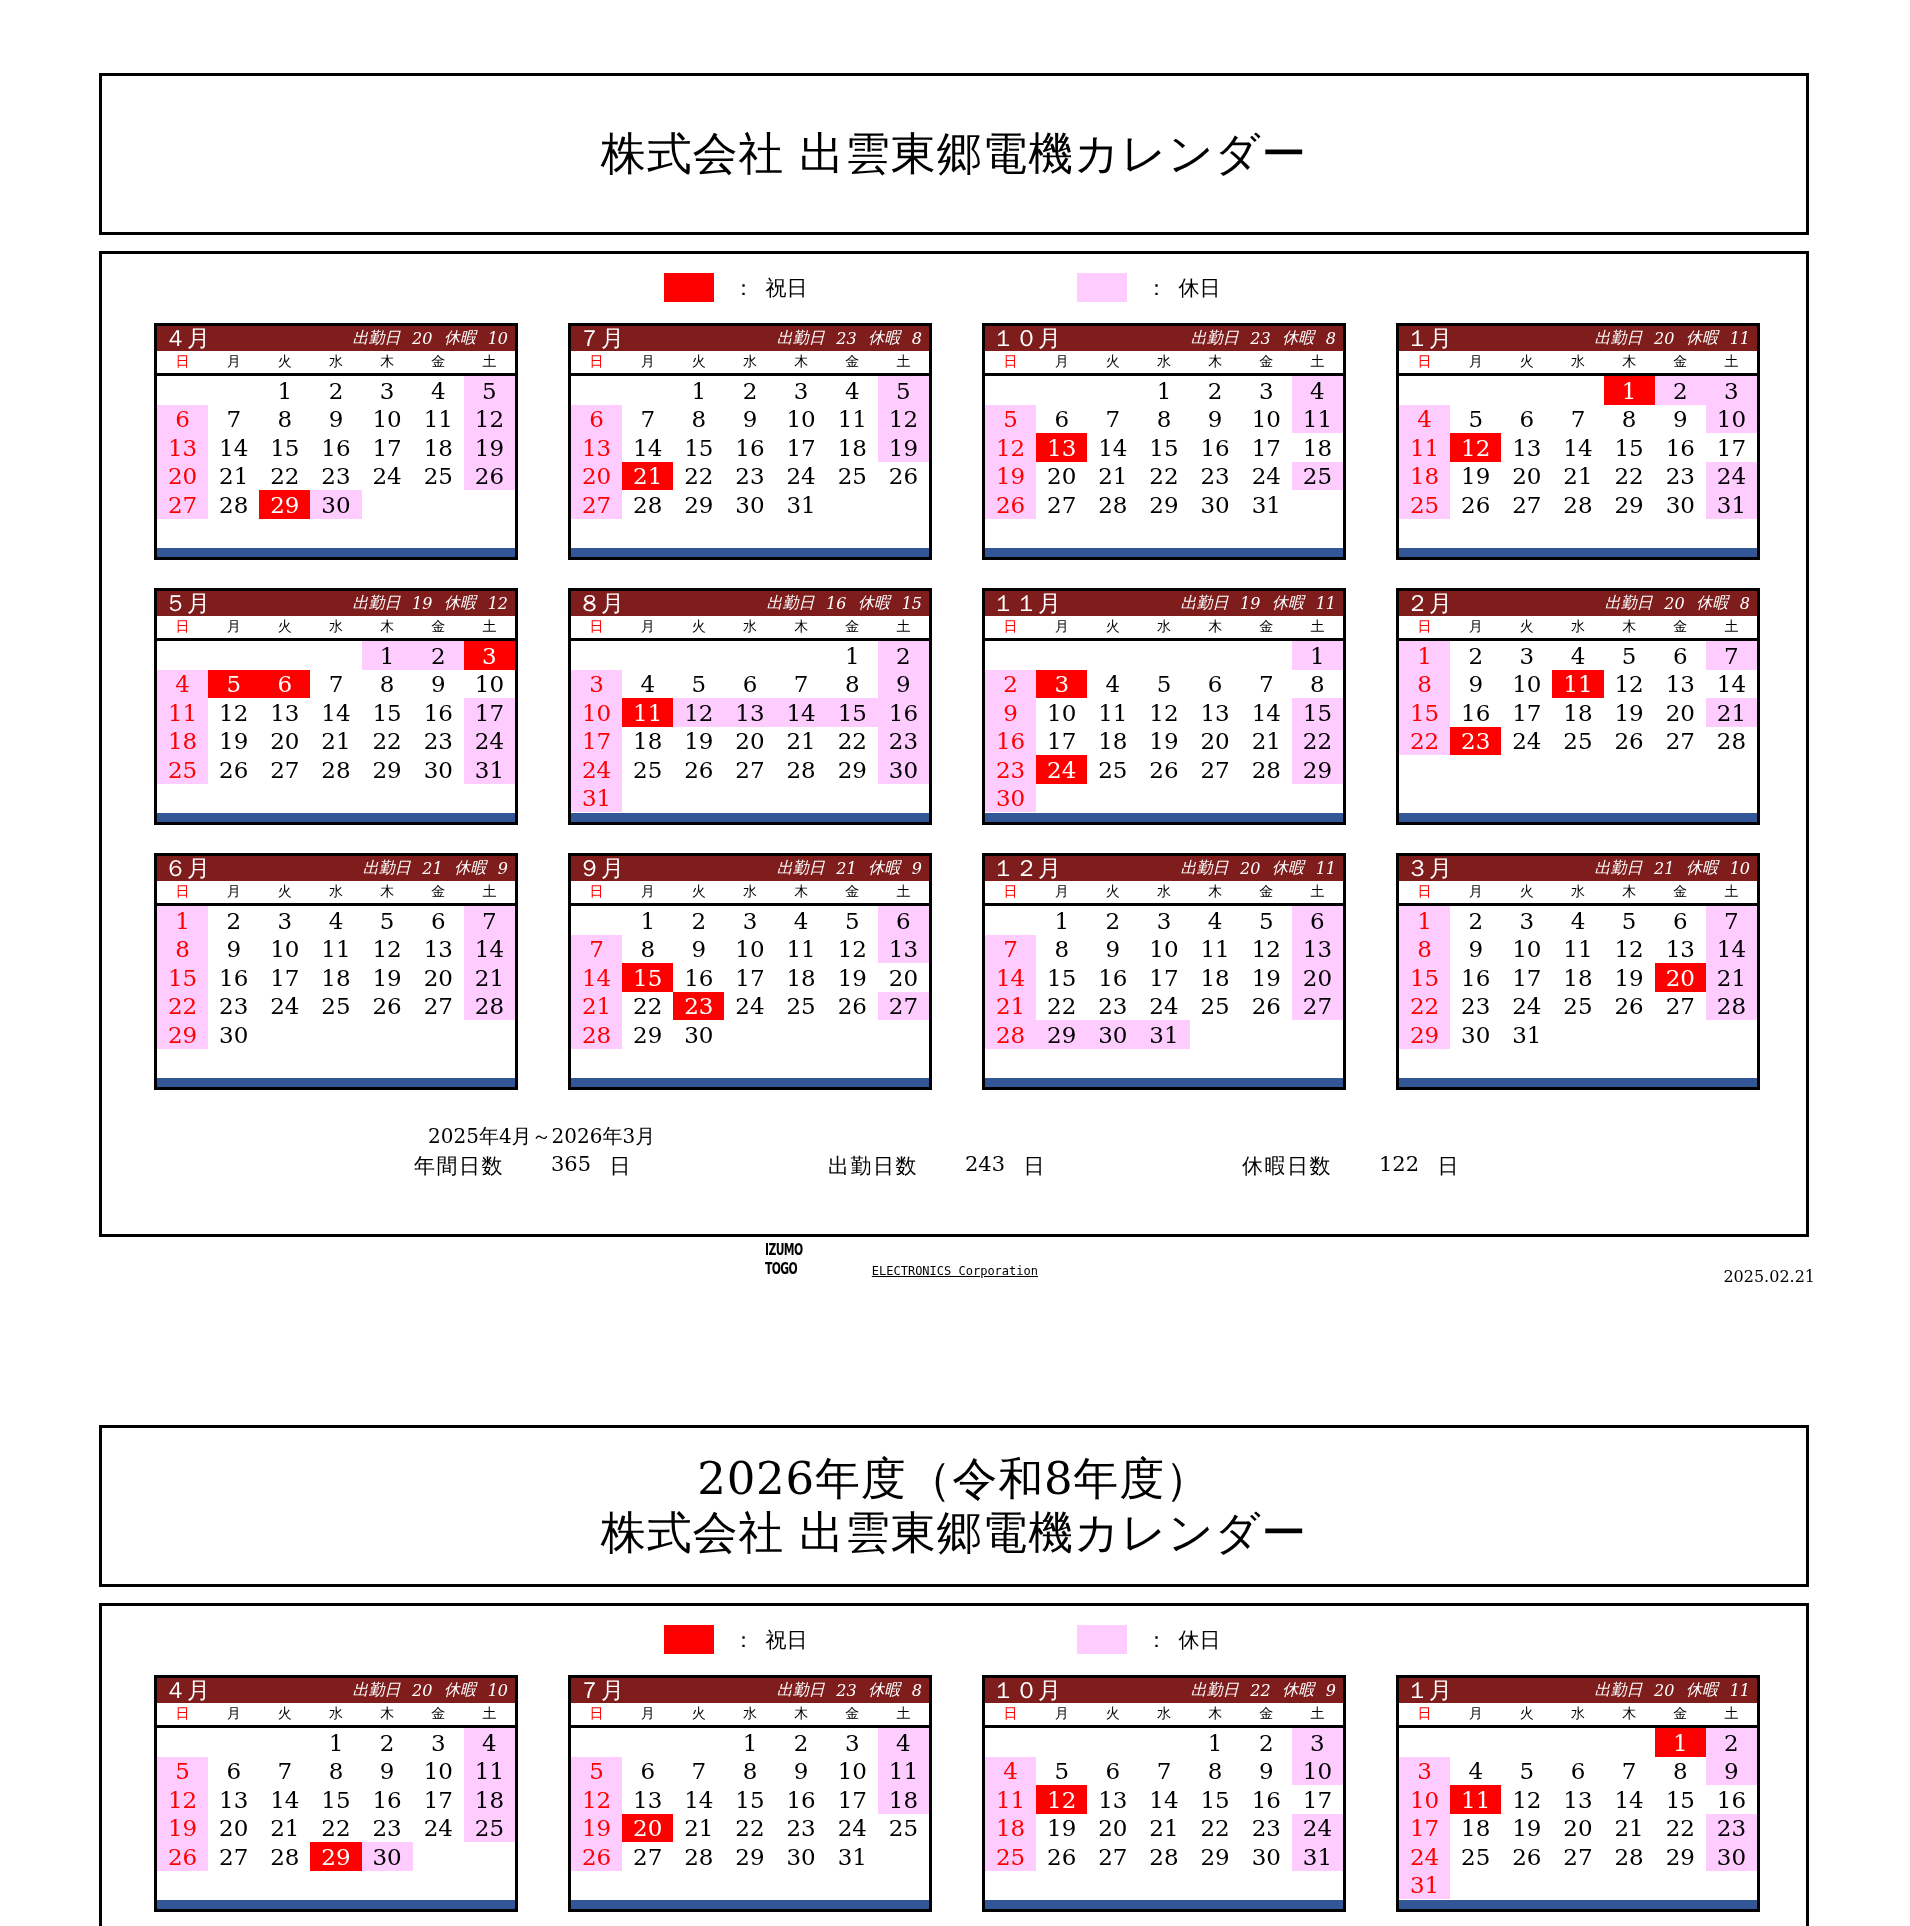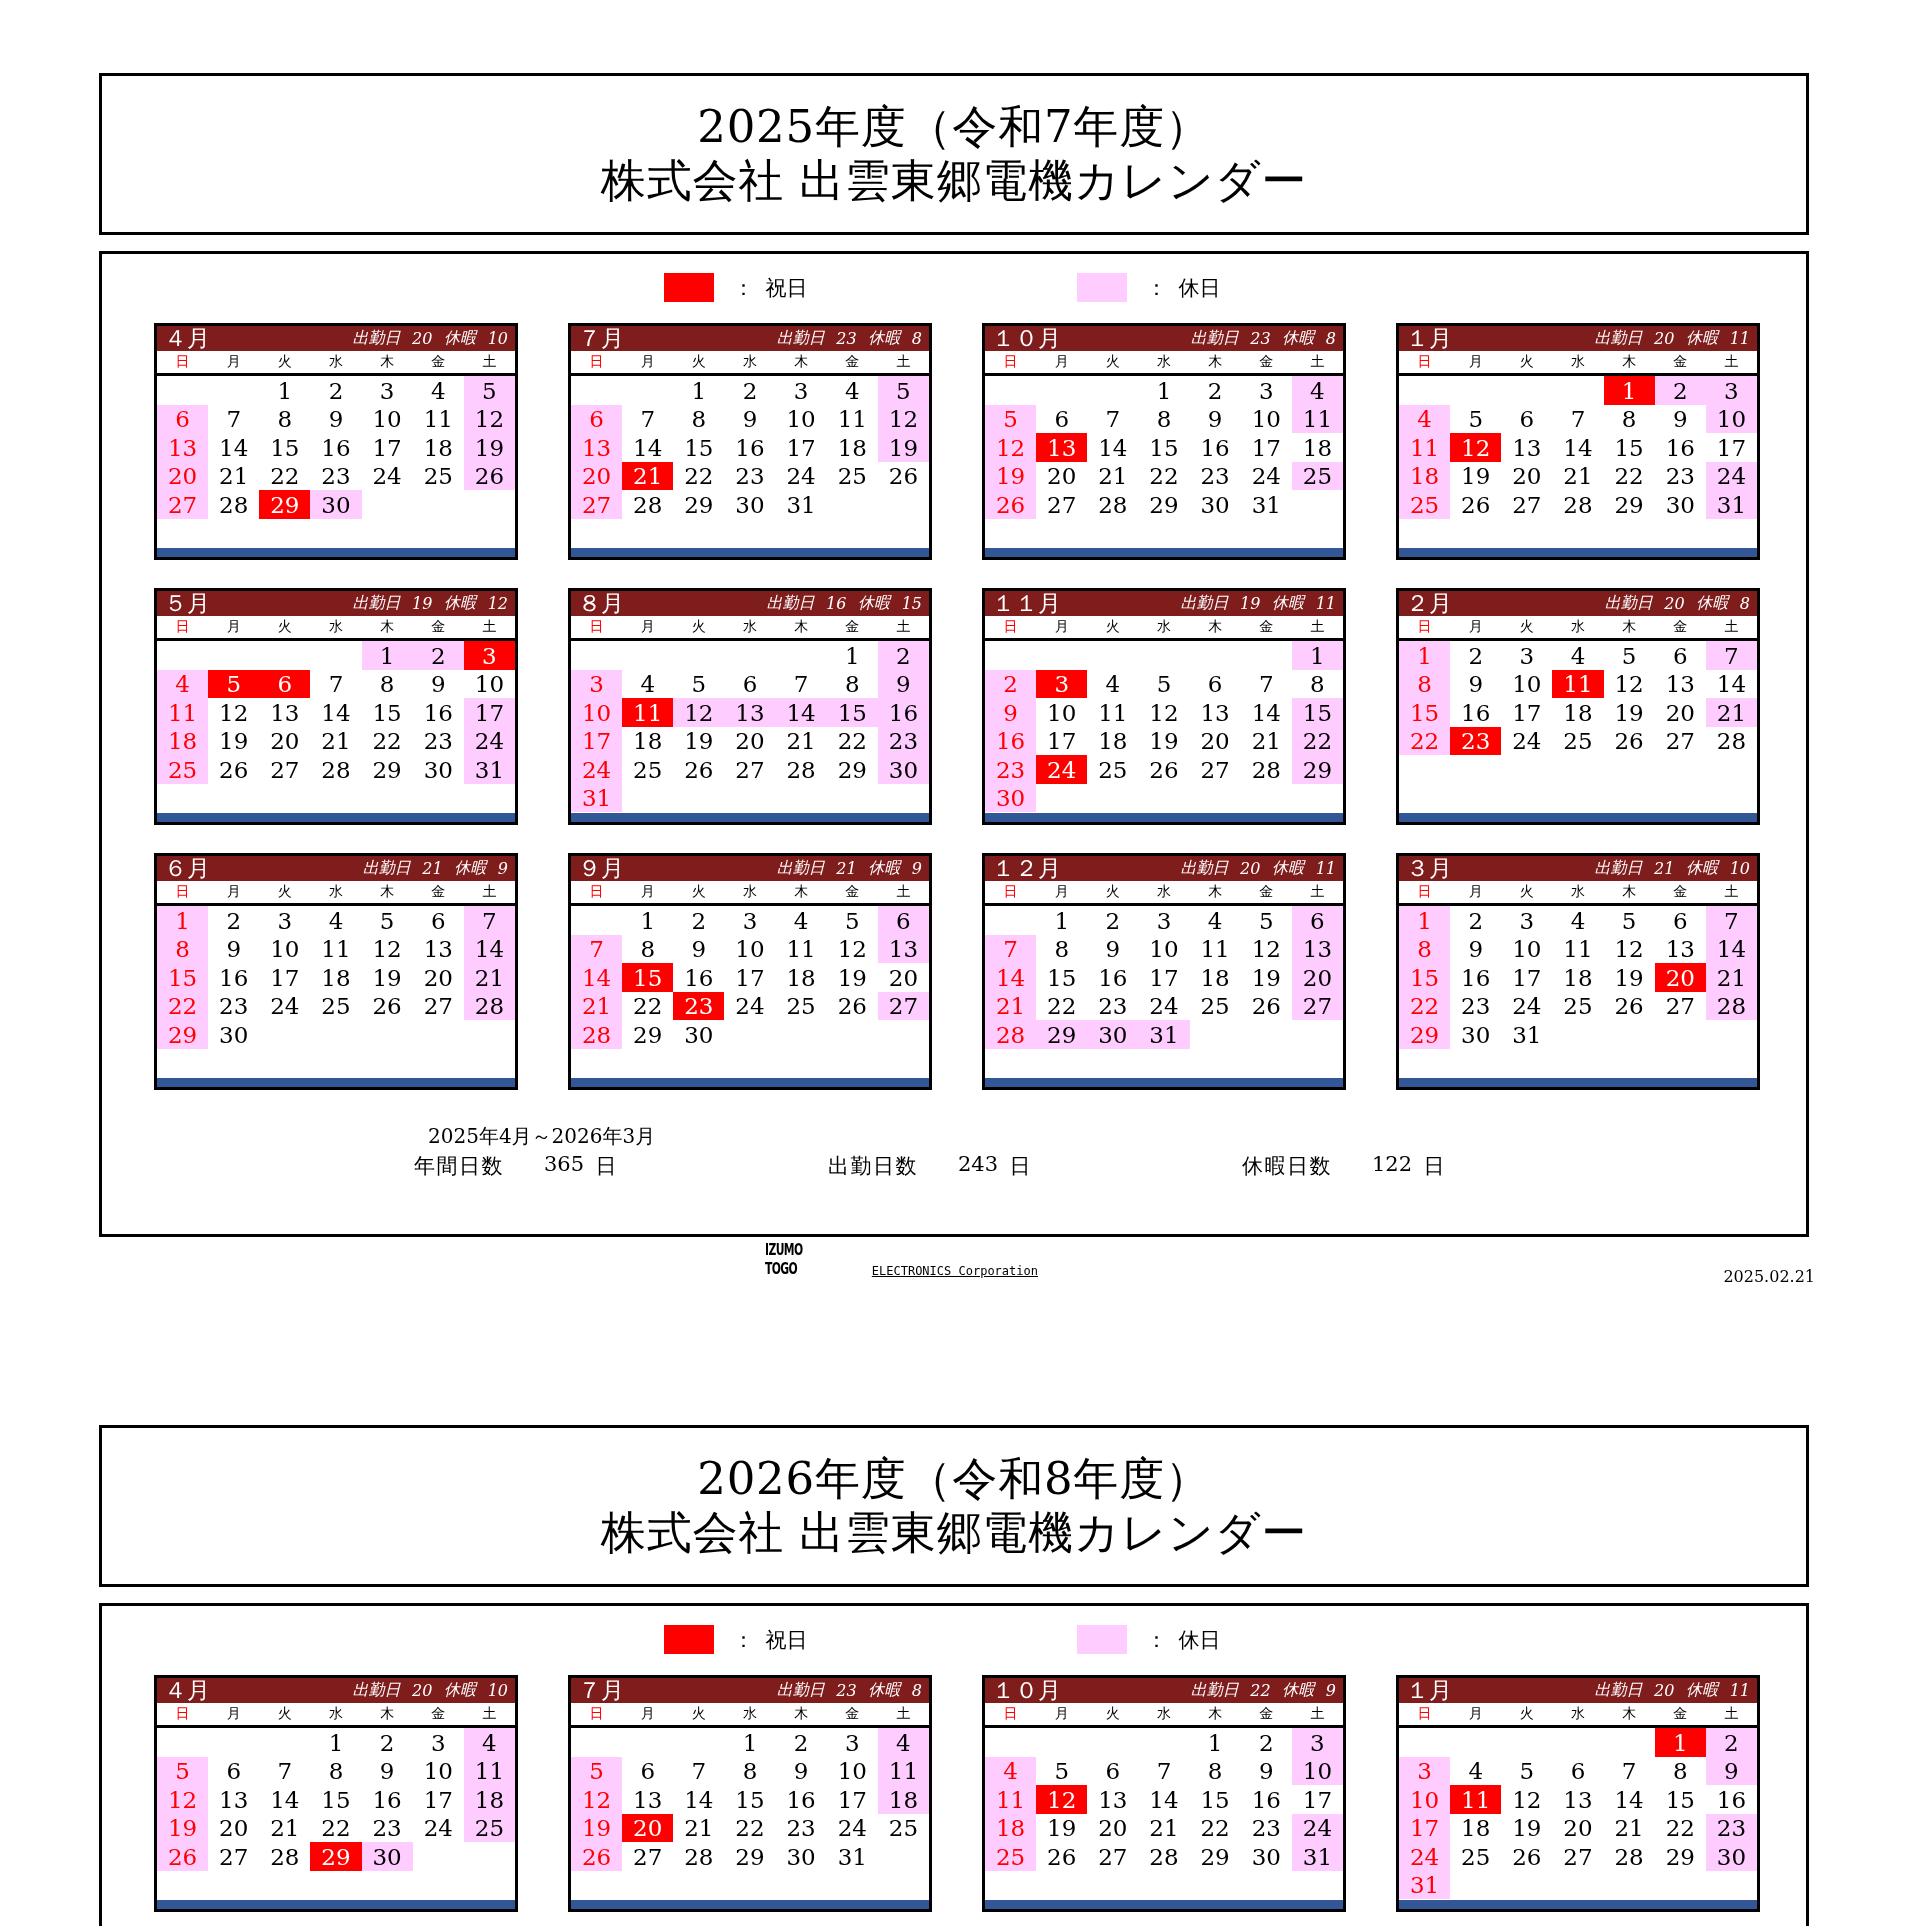--- a/index.html
+++ b/index.html
@@ -22,34 +22,33 @@
   .dow.sun{color:#ff0000;}
   .days{display:grid;grid-template-columns:repeat(7,1fr);grid-auto-rows:28.5px;height:155px;}
   .day{display:flex;align-items:center;justify-content:center;font-size:23px;}
   .day.sun{color:#ff0000;}
   .day.off{background:#ffccff;}
   .day.hol{background:#ff0000;color:#fff;}
   .day.empty{}
   .month-foot{position:absolute;left:0;right:0;bottom:0;height:9.2px;background:#335696;}
   .summary-range{position:absolute;top:869px;left:326px;font-size:20px;}
   .summary-row{position:absolute;top:898px;left:312px;display:flex;font-size:21px;}
-  .sum-cell{width:414px;display:flex;}
+  .sum-cell{width:414px;display:flex;gap:7px;}
   .sum-label{width:112px;letter-spacing:1.5px;}
   .sum-value{width:58px;text-align:right;margin-right:11.6px;}
   .footer-brand{position:absolute;left:765px;font-size:16px;display:flex;align-items:flex-end;}
   .brand-bold{font-family:"DejaVu Sans","Liberation Sans",sans-serif;font-weight:bold;font-stretch:condensed;letter-spacing:-0.8px;margin-right:10.8px;transform:scaleX(0.75);transform-origin:left;display:inline-block;width:96px;}
   .brand-rest{font-family:"DejaVu Sans Mono","Liberation Mono",monospace;font-size:12px;text-decoration:underline;}
   .footer-date{position:absolute;right:96px;font-size:16px;text-align:center;}
 </style>
 </head>
 <body>
 
 <div class="page" style="top:0;">
   <div class="title-box" style="top:73px;">
-    <div class="title-line">2025年度（令和7年度）</div>
     <div class="title-line">株式会社 出雲東郷電機カレンダー</div>
   </div>
   <div class="main-box" style="top:251px;">
     <div class="legend">
       <div class="legend-item" style="left:562px;">
         <span class="legend-swatch" style="background:#ff0000;"></span>
         <span class="legend-sep">：</span>
         <span>祝日</span>
       </div>
       <div class="legend-item" style="left:975px;">

